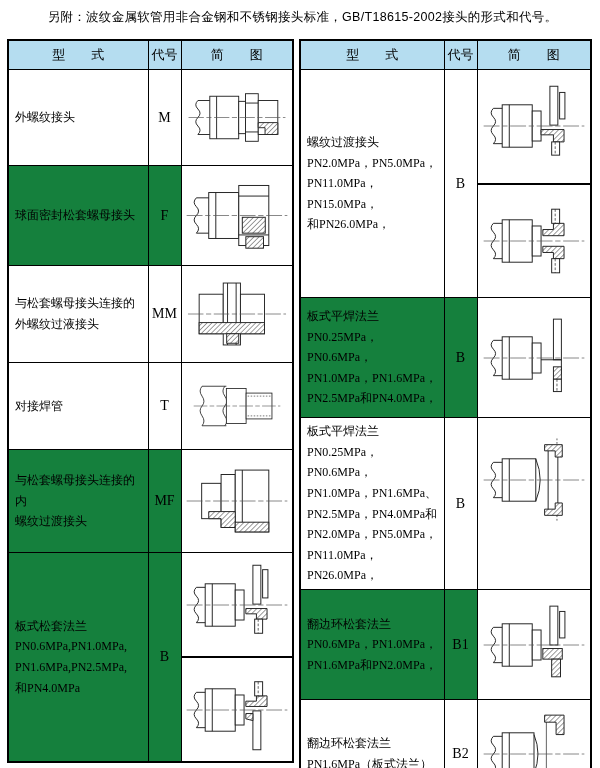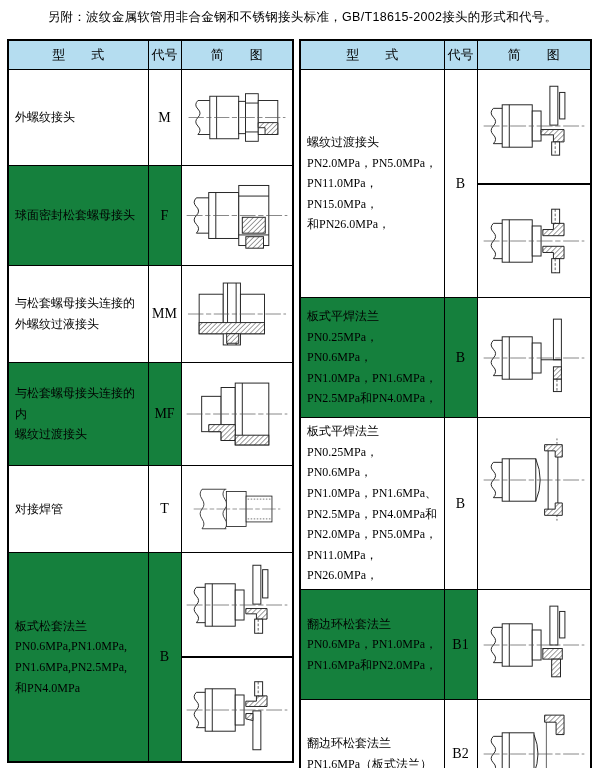--- a/index.html
+++ b/index.html
@@ -119,20 +119,47 @@
                     <rect x="64" y="27" width="28" height="46" fill="#fff"></rect>
                     <rect x="16" y="60" width="76" height="13" fill="url(#h3)"></rect>
                     <rect x="48" y="73" width="14" height="11" fill="url(#h3)"></rect>
                     <line x1="3" y1="50" x2="117" y2="50" stroke="#555" stroke-width="0.8" stroke-dasharray="18 3 6 3"></line>
                   </g>
                 </svg>
               </div>
             </div>
           </td>
         </tr>
+        <tr style="height: 87px;">
+          <td class="type-cell">对接焊管</td>
+          <td class="code-cell">T</td>
+          <td class="diagram-cell">
+            <div class="diag-stack" style="height: 86px;">
+              <div class="diag">
+                <svg viewBox="0 0 120 100" width="106" height="76" preserveAspectRatio="xMidYMid meet">
+                  <defs>
+                    <pattern id="h5" width="4" height="4" patternUnits="userSpaceOnUse" patternTransform="rotate(45)">
+                      <rect width="4" height="4" fill="#fff"></rect>
+                      <line x1="0" y1="0" x2="0" y2="4" stroke="#444" stroke-width="1.2"></line>
+                    </pattern>
+                  </defs>
+                  <g stroke="#222" stroke-width="1.1" fill="none">
+                    <path d="M46 24 H14 q-5 6 0 13 t0 13 t0 13 t0 13 H46" fill="#fff"></path>
+                    <path d="M44 24 q-5 6 0 13 t0 13 t0 13 t0 13" fill="none"></path>
+                    <rect x="46" y="27" width="26" height="46" fill="#fff"></rect>
+                    <rect x="72" y="33" width="34" height="34" fill="#fff"></rect>
+                    <line x1="74" y1="37" x2="104" y2="37" stroke-dasharray="2 2" stroke-width="0.8"></line>
+                    <line x1="74" y1="63" x2="104" y2="63" stroke-dasharray="2 2" stroke-width="0.8"></line>
+                    <line x1="3" y1="50" x2="117" y2="50" stroke="#555" stroke-width="0.8" stroke-dasharray="18 3 6 3"></line>
+                  </g>
+                </svg>
+              </div>
+            </div>
+          </td>
+        </tr>
         <tr style="height: 103px;">
           <td class="type-cell hl">与松套螺母接头连接的内
 螺纹过渡接头</td>
           <td class="code-cell hl">MF</td>
           <td class="diagram-cell">
             <div class="diag-stack" style="height: 102px;">
               <div class="diag">
                 <svg viewBox="0 0 120 100" width="106" height="92" preserveAspectRatio="xMidYMid meet">
                   <defs>
                     <pattern id="h4" width="4" height="4" patternUnits="userSpaceOnUse" patternTransform="rotate(45)">
@@ -140,47 +167,20 @@
                       <line x1="0" y1="0" x2="0" y2="4" stroke="#444" stroke-width="1.2"></line>
                     </pattern>
                   </defs>
                   <g stroke="#222" stroke-width="1.1" fill="none">
                     <rect x="20" y="30" width="22" height="40" fill="#fff"></rect>
                     <rect x="42" y="20" width="16" height="60" fill="#fff"></rect>
                     <rect x="58" y="15" width="38" height="70" fill="#fff"></rect>
                     <line x1="66" y1="15" x2="66" y2="85"></line>
                     <polygon points="28,62 58,62 58,80 42,80 42,70 28,70" fill="url(#h4)"></polygon>
                     <rect x="58" y="74" width="38" height="11" fill="url(#h4)"></rect>
-                    <line x1="3" y1="50" x2="117" y2="50" stroke="#555" stroke-width="0.8" stroke-dasharray="18 3 6 3"></line>
-                  </g>
-                </svg>
-              </div>
-            </div>
-          </td>
-        </tr>
-        <tr style="height: 87px;">
-          <td class="type-cell">对接焊管</td>
-          <td class="code-cell">T</td>
-          <td class="diagram-cell">
-            <div class="diag-stack" style="height: 86px;">
-              <div class="diag">
-                <svg viewBox="0 0 120 100" width="106" height="76" preserveAspectRatio="xMidYMid meet">
-                  <defs>
-                    <pattern id="h5" width="4" height="4" patternUnits="userSpaceOnUse" patternTransform="rotate(45)">
-                      <rect width="4" height="4" fill="#fff"></rect>
-                      <line x1="0" y1="0" x2="0" y2="4" stroke="#444" stroke-width="1.2"></line>
-                    </pattern>
-                  </defs>
-                  <g stroke="#222" stroke-width="1.1" fill="none">
-                    <path d="M46 24 H14 q-5 6 0 13 t0 13 t0 13 t0 13 H46" fill="#fff"></path>
-                    <path d="M44 24 q-5 6 0 13 t0 13 t0 13 t0 13" fill="none"></path>
-                    <rect x="46" y="27" width="26" height="46" fill="#fff"></rect>
-                    <rect x="72" y="33" width="34" height="34" fill="#fff"></rect>
-                    <line x1="74" y1="37" x2="104" y2="37" stroke-dasharray="2 2" stroke-width="0.8"></line>
-                    <line x1="74" y1="63" x2="104" y2="63" stroke-dasharray="2 2" stroke-width="0.8"></line>
                     <line x1="3" y1="50" x2="117" y2="50" stroke="#555" stroke-width="0.8" stroke-dasharray="18 3 6 3"></line>
                   </g>
                 </svg>
               </div>
             </div>
           </td>
         </tr>
         <tr style="height: 209px;">
           <td class="type-cell hl">板式松套法兰
 PN0.6MPa,PN1.0MPa,

